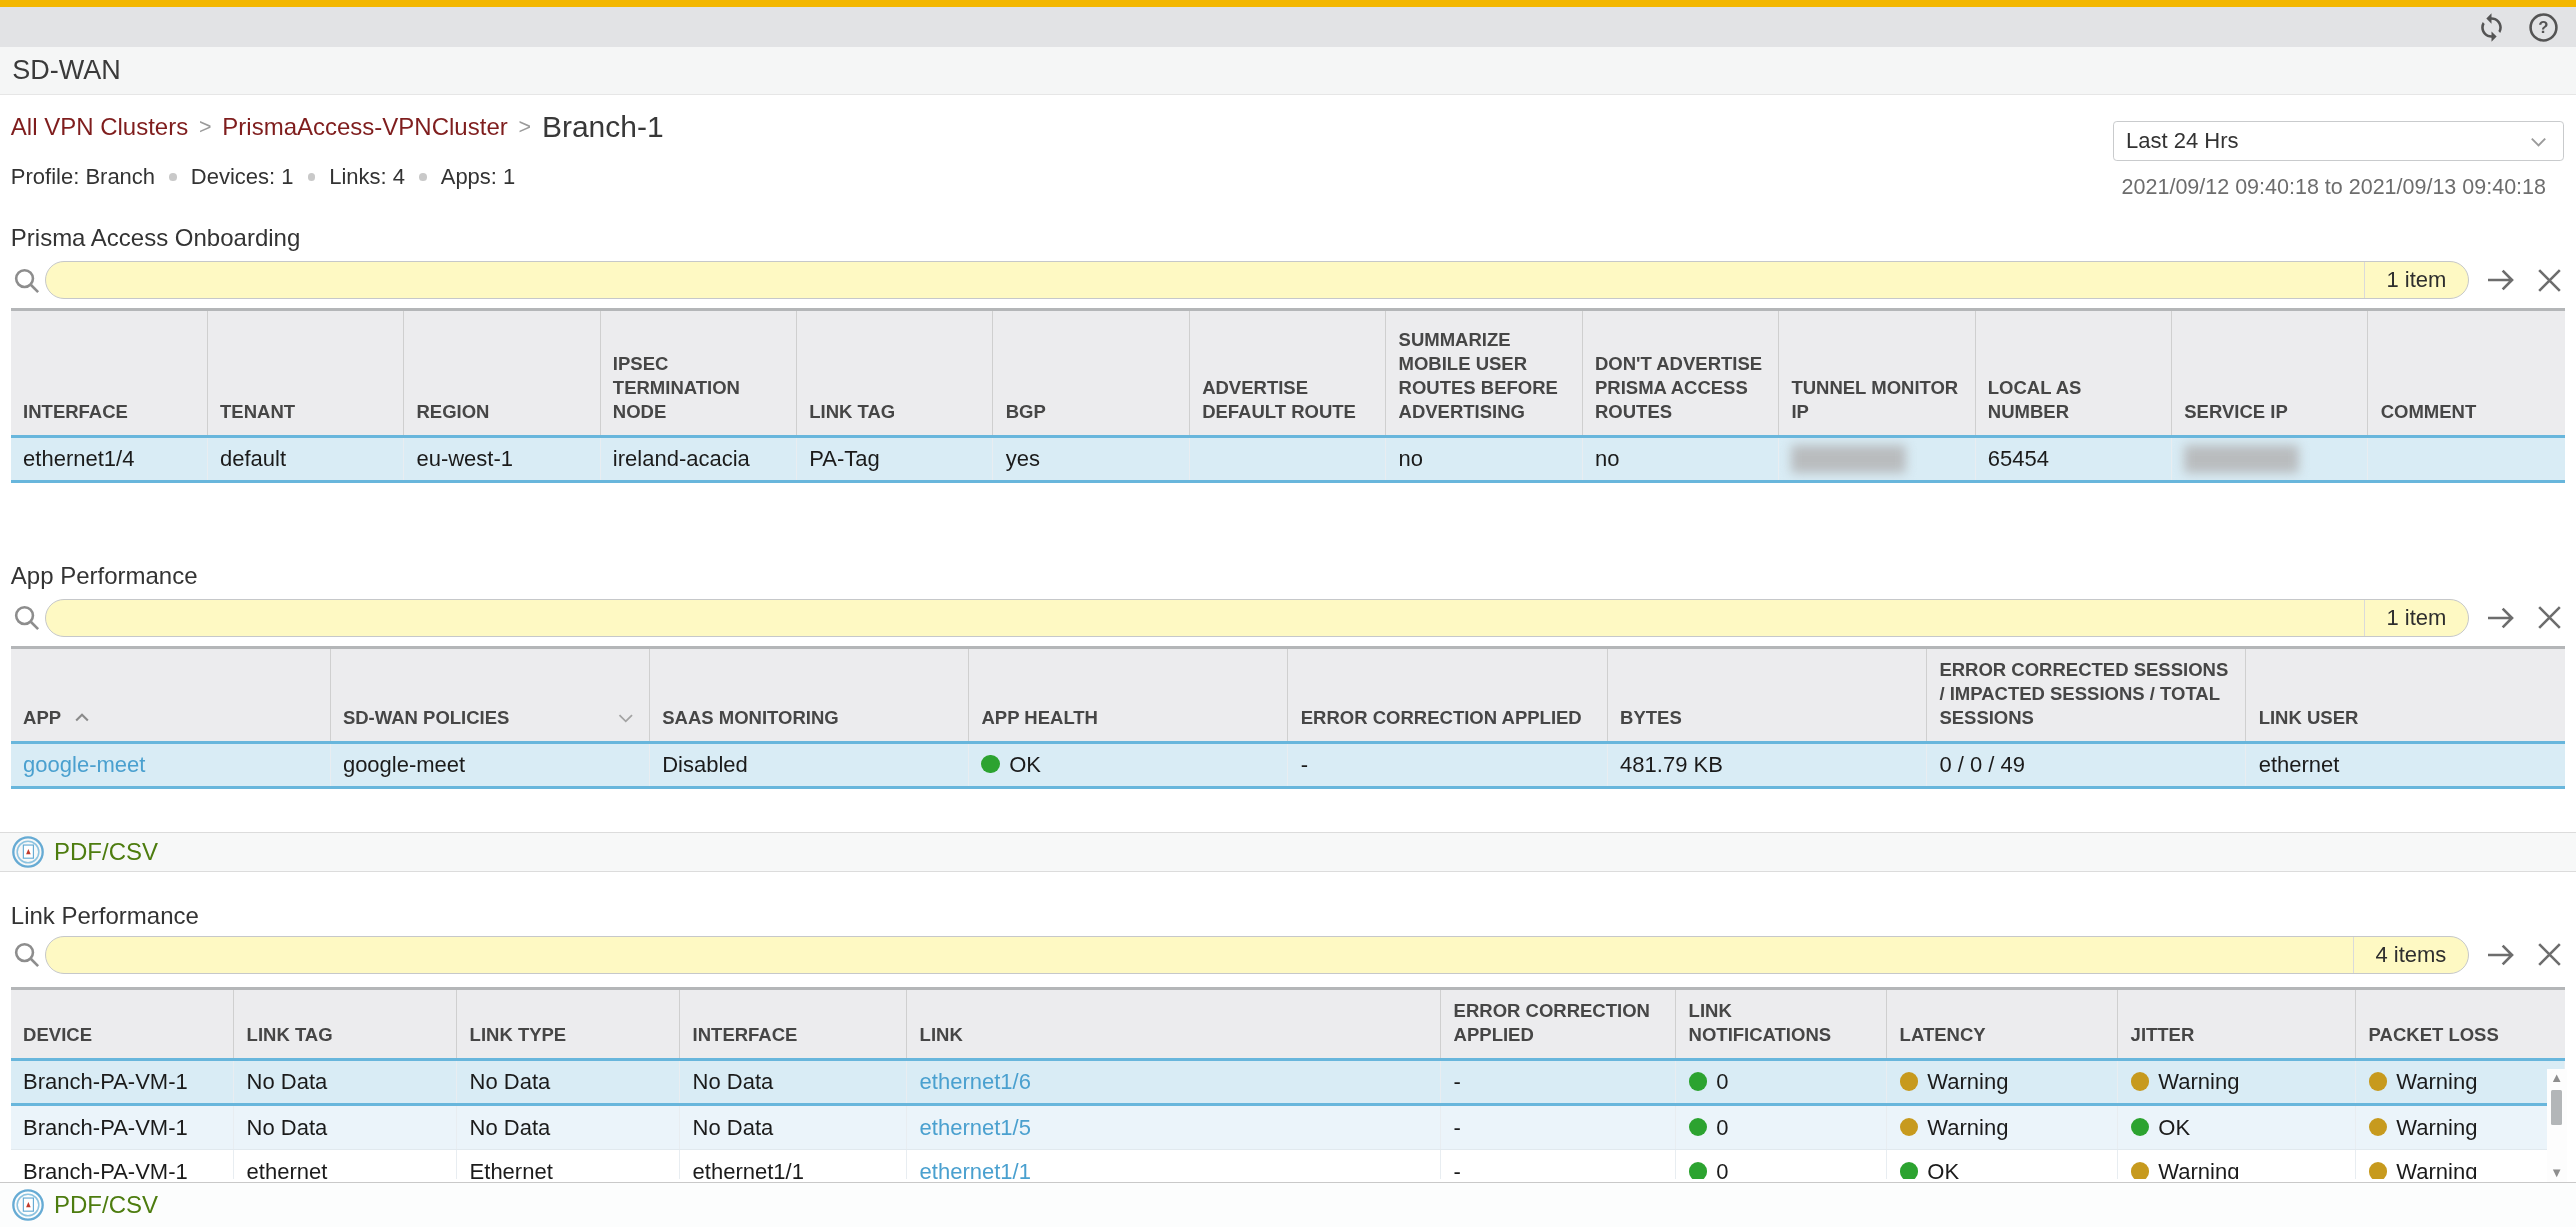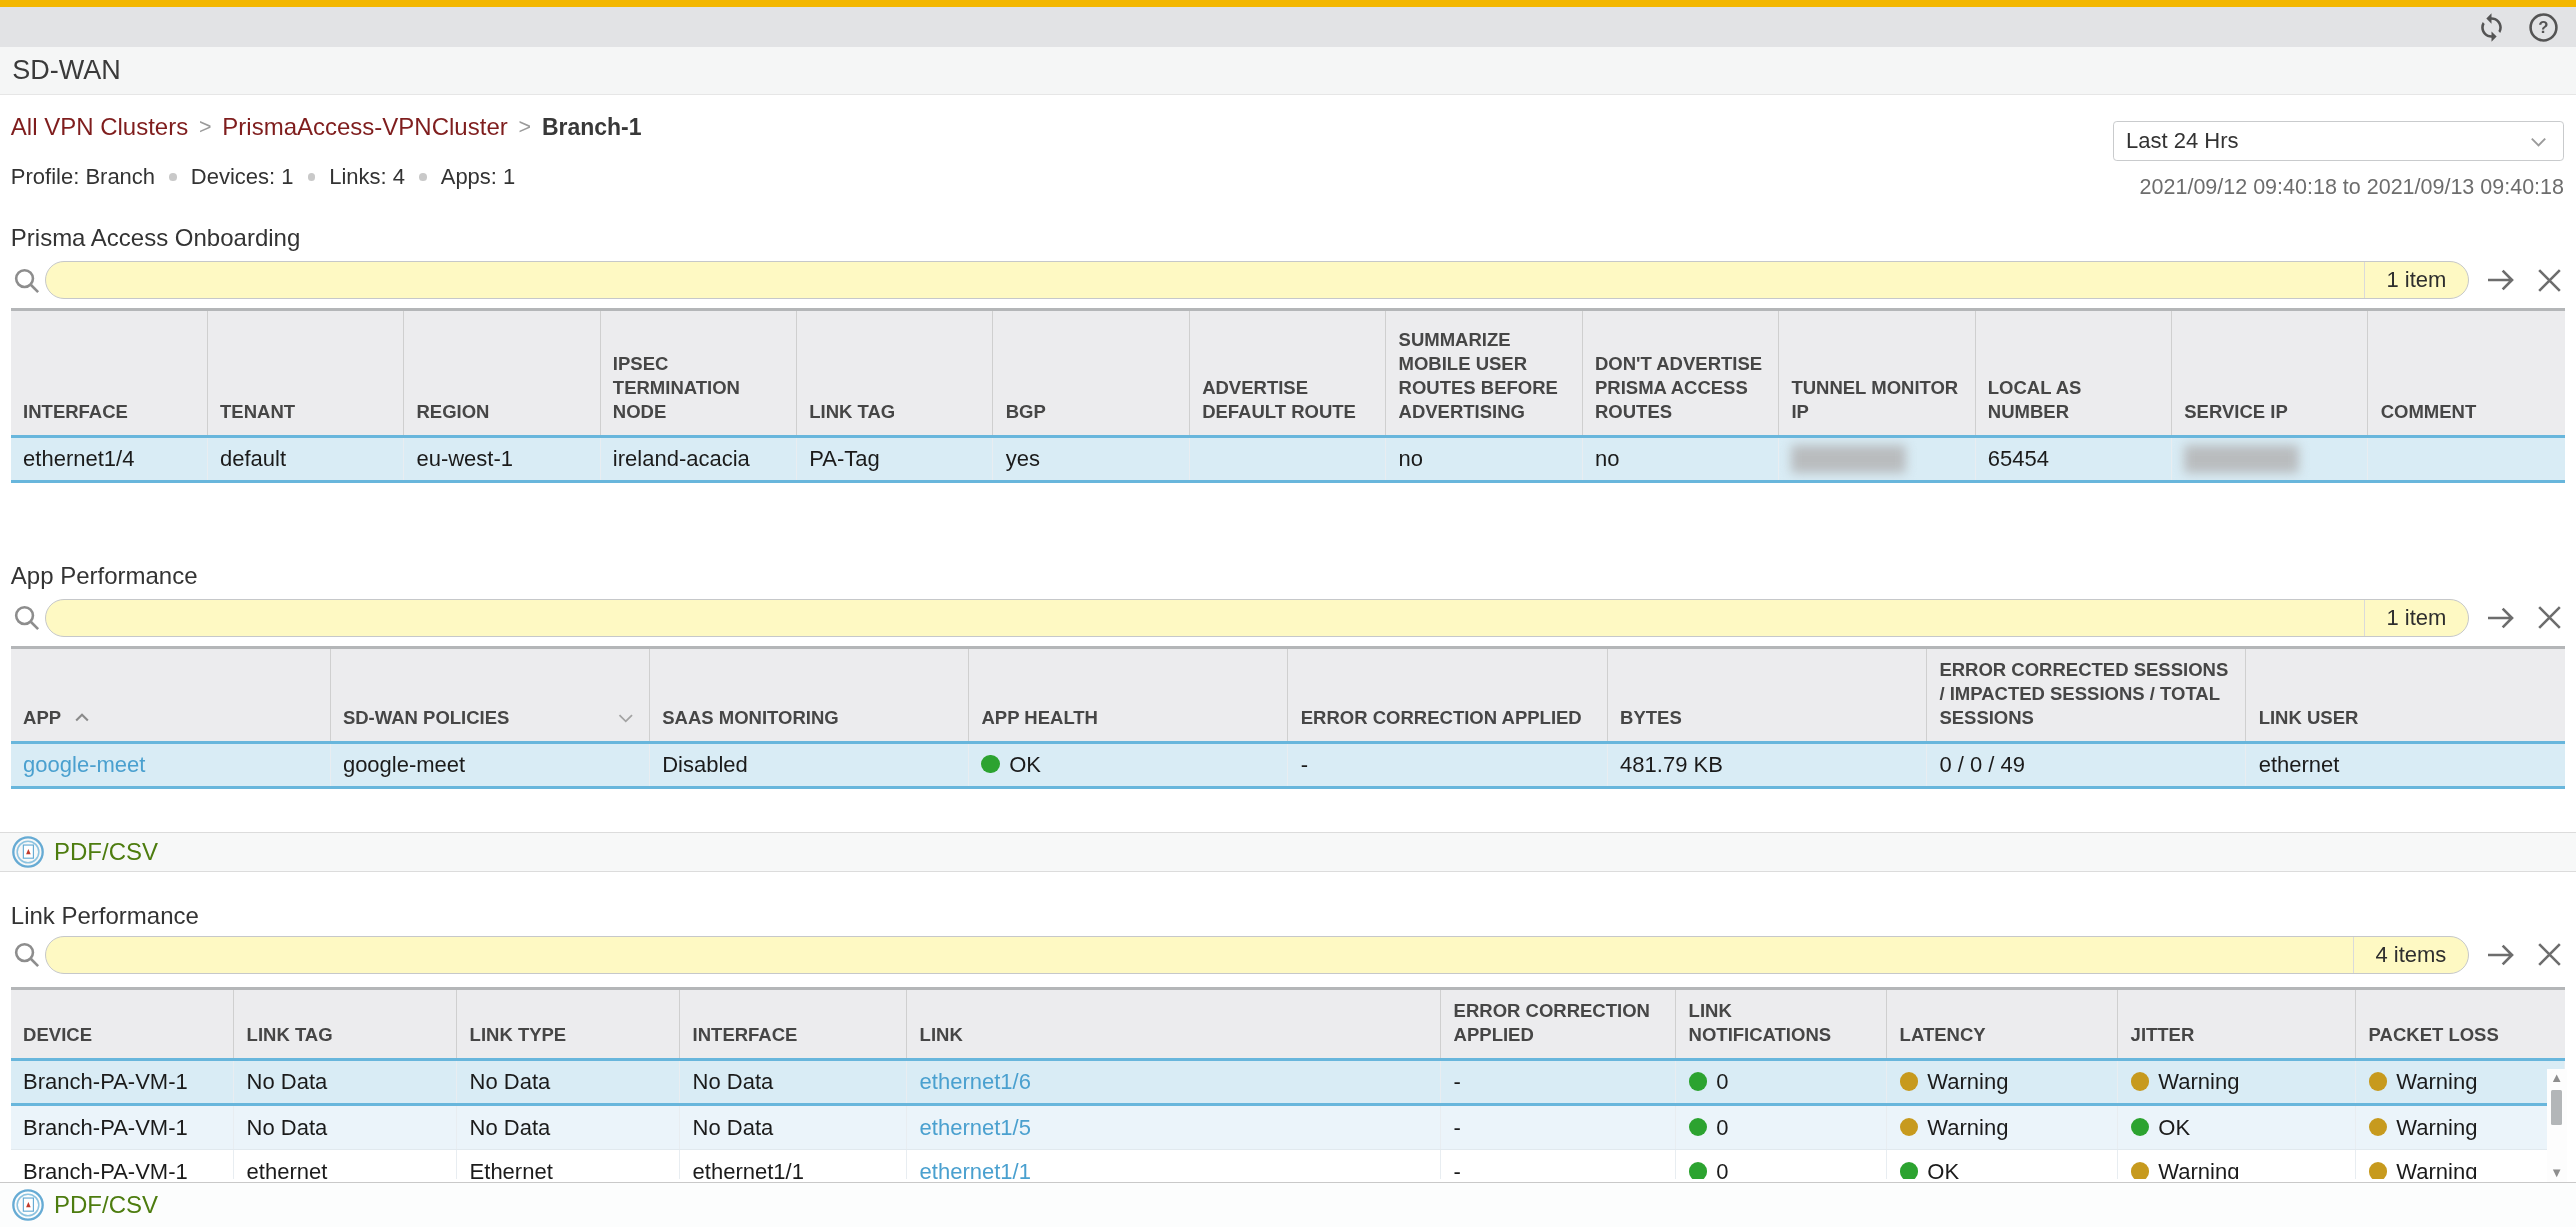--- a/index.html
+++ b/index.html
@@ -10,26 +10,26 @@
                 justify-content:flex-end; padding-right:17px; gap:20px; }
   .icon-btn { width:32px; height:32px; display:flex; align-items:center; justify-content:center; cursor:pointer; }
   .title-bar { height:48px; background:#f5f6f6; border-bottom:0.8px solid #e6e6e6;
                display:flex; align-items:center; padding-left:12.3px; }
   .app-title { font-size:27px; color:#3a3a3a; }
   .content { position:relative; padding:0 10.8px; }
 
   .breadcrumb { margin-top:15.4px; height:34px; display:flex; align-items:center; font-size:24px; }
   .breadcrumb a { color:#7f1d1d; text-decoration:none; cursor:pointer; }
   .crumb-sep { color:#9b9b9b; font-size:21.5px; margin:0 10.8px; }
-  .crumb-current { color:#383838; font-size:23px;font-weight:bold; }
+  .crumb-current { color:#383838; font-size:30px; }
 
   .time-filter { position:absolute; top:10.8px; right:12.3px; width:451px; height:40px; background:#fff;
                  border:1.5px solid #c9cbcd; border-radius:3.8px; display:flex; align-items:center;
                  justify-content:space-between; padding:0 12.3px; font-size:22px; color:#333; cursor:pointer; }
-  .date-range { position:absolute; top:65px; right:12px; font-size:21.5px; color:#6d6d6d;text-align:center; }
+  .date-range { position:absolute; top:65px; right:30px; font-size:21.5px; color:#6d6d6d;text-align:center; }
 
   .summary { margin-top:18.5px; height:28px; display:flex; align-items:center; font-size:22px; color:#333; }
   .sep-dot { width:7.7px; height:7.7px; border-radius:50%; background:#c9c9c9; margin:0 14px; display:inline-block; }
 
   .section-title { font-size:24px; color:#333; height:31px; display:flex; align-items:center; }
   .st-1 { margin-top:32px; } .st-2 { margin-top:78px; } .st-3 { margin-top:29px; }
 
   .search-row { margin-top:6.2px; height:40px; display:flex; align-items:center; }
   .sr-3 { margin-top:3.1px; }
   .mag { flex:0 0 auto; margin-right:3.1px; display:flex; }

